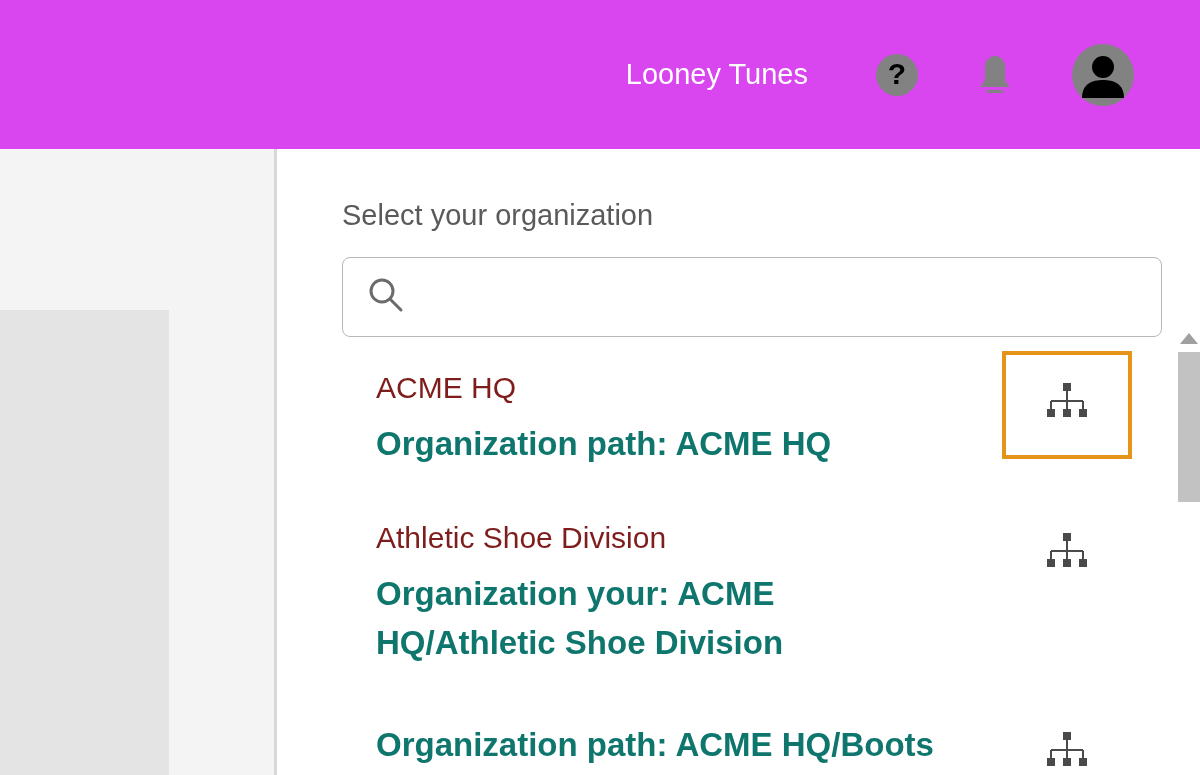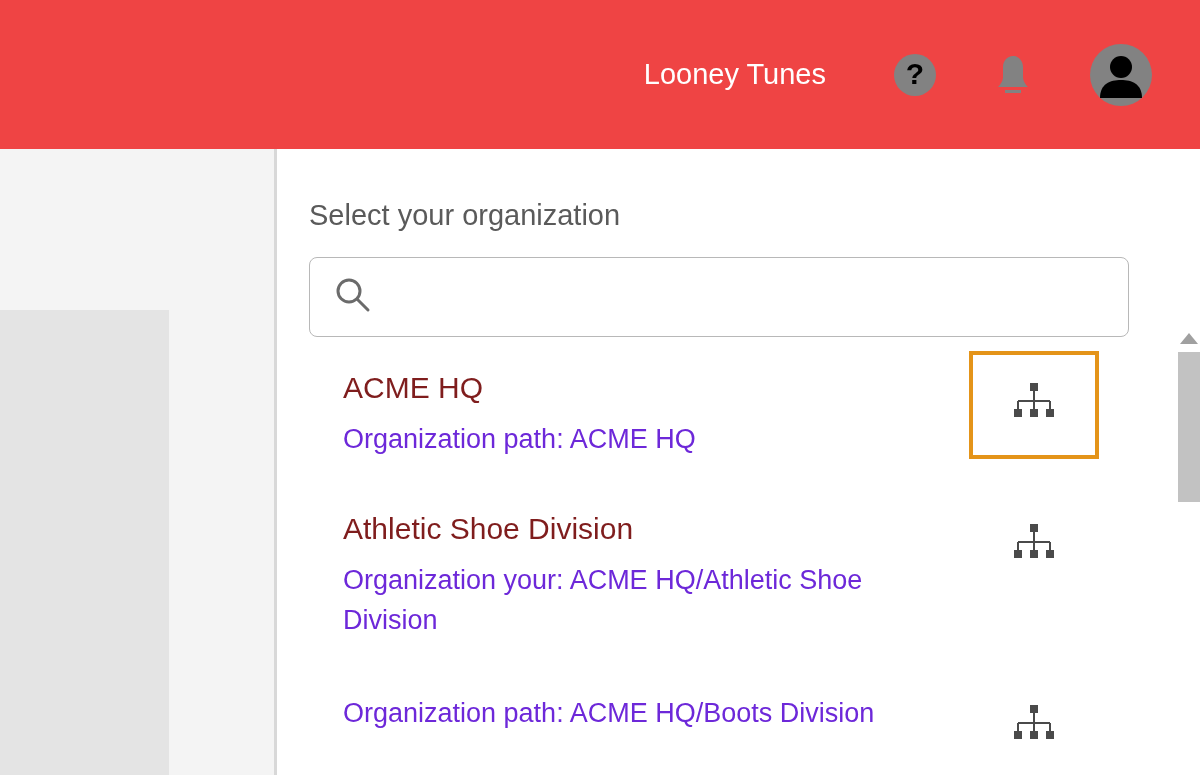--- a/index.html
+++ b/index.html
@@ -5,27 +5,27 @@
     * { margin: 0; padding: 0; box-sizing: border-box; }
     body {
       font-family: -apple-system, BlinkMacSystemFont, "Segoe UI", Arial, sans-serif;
       background: #ffffff;
       width: 1200px;
       height: 775px;
       overflow: hidden;
       position: relative;
     }
     .header {
-      background: #ef4444;
+      background: #d946ef;
       height: 149px;
       width: 100%;
       display: flex;
       align-items: center;
       justify-content: flex-end;
-      padding-right: 20px;
+      padding-right: 38px;
     }
     .header-title {
       color: #ffffff;
       font-size: 29px;
       font-weight: 400;
       margin-right: 40px;
     }
     .header-icon {
       display: inline-flex;
       align-items: center;
@@ -47,21 +47,21 @@
     .sidebar-accent {
       position: absolute;
       top: 161px;
       left: 0;
       width: 169px;
       height: 500px;
       background: #e4e4e4;
     }
     .main {
       flex: 1;
-      padding: 50px 35px 0 32px;
+      padding: 50px 35px 0 65px;
       position: relative;
     }
     .section-title {
       font-size: 29px;
       color: #5a5a5a;
       font-weight: 400;
       margin-bottom: 25px;
     }
     .search-box {
       width: 820px;
@@ -94,23 +94,23 @@
     .org-text {
       flex: 1;
     }
     .org-name {
       font-size: 30px;
       color: #7f1d1d;
       font-weight: 400;
       margin-bottom: 14px;
     }
     .org-path {
-      font-size: 27px;
-      color: #6d28d9;
-      font-weight: 400;
+      font-size: 33px;
+      color: #0f766e;
+      font-weight: 700;
       line-height: 1.5;
       max-width: 560px;
     }
     .hierarchy-btn {
       width: 130px;
       height: 108px;
       display: flex;
       align-items: center;
       justify-content: center;
       cursor: pointer;

